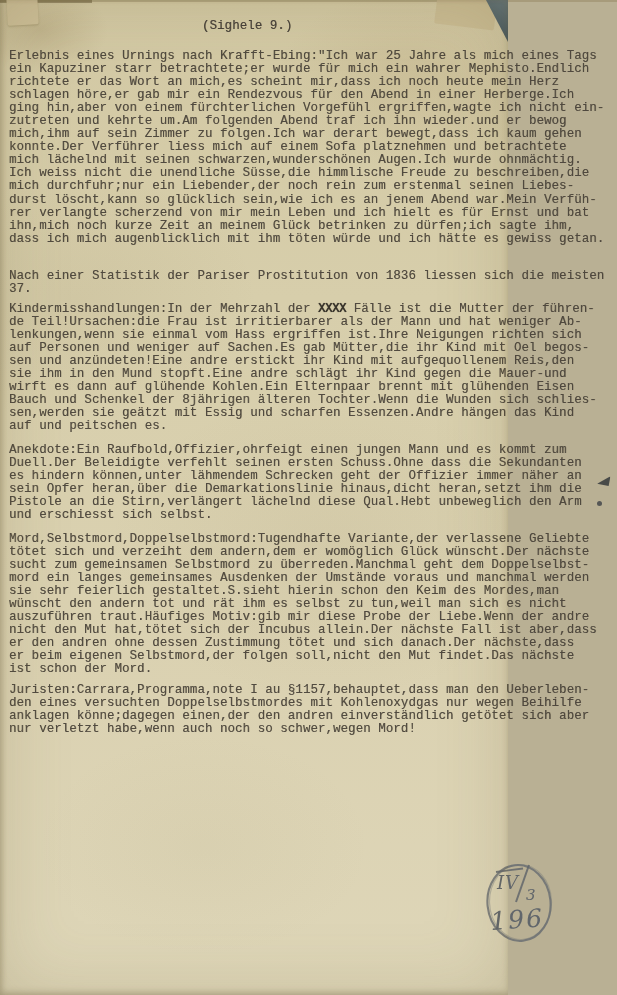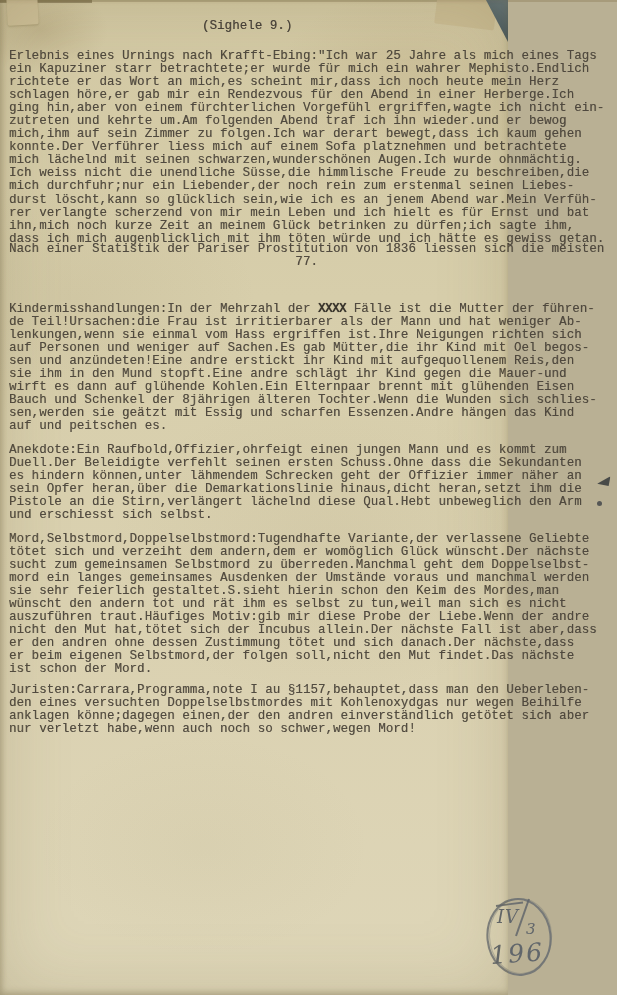--- a/index.html
+++ b/index.html
@@ -27,38 +27,38 @@
   .title{position:absolute;left:202px;top:20px;
     font:12.4px/13px "Liberation Mono", monospace;letter-spacing:.1px;
     color:#46403a;text-shadow:.4px .3px .6px rgba(70,62,48,.55);white-space:pre;}
   .para{position:absolute;left:9px;white-space:pre;}
   .line{font:12.4px/13.05px "Liberation Mono", monospace;letter-spacing:.1px;
     color:#474138;text-shadow:.4px .3px .6px rgba(70,62,48,.5);opacity:.93;}
   .overstrike{font-weight:normal;color:#2d2922;text-shadow:0 0 1px #2d2922, .5px .4px .6px rgba(45,40,32,.8);letter-spacing:-.4px;}
   .mark-arrow{position:absolute;left:597px;top:477px;width:14px;height:10px;background:#383b3d;
     clip-path:polygon(0 60%, 100% 0%, 80% 95%);transform:rotate(-6deg);opacity:.88;}
   .mark-dot{position:absolute;left:597px;top:501px;width:5px;height:5px;border-radius:50%;background:#43464a;opacity:.85;}
-  .stamp{position:absolute;left:482px;top:891px;width:78px;height:95px;}
+  .stamp{position:absolute;left:482px;top:857px;width:78px;height:95px;}
   .stamp text{font-family:"DejaVu Serif", serif;font-style:italic;fill:#61666b;}
 </style>
 </head>
 <body>
 
 <div class="page">
   <div class="edge-top"></div>
   <div class="edge-top-dark"></div>
   <div class="tape-tl"></div>
   <div class="patch-tr"></div>
   <div class="corner-tr"></div>
 
   <div class="title">(Sighele 9.)</div>
 
   <div id="paragraphs">
       <div class="para" style="top: 50px;"><div class="line">Erlebnis eines Urnings nach Krafft-Ebing:"Ich war 25 Jahre als mich eines Tags</div><div class="line">ein Kapuziner starr betrachtete;er wurde für mich ein wahrer Mephisto.Endlich</div><div class="line">richtete er das Wort an mich,es scheint mir,dass ich noch heute mein Herz</div><div class="line">schlagen höre,er gab mir ein Rendezvous für den Abend in einer Herberge.Ich</div><div class="line">ging hin,aber von einem fürchterlichen Vorgefühl ergriffen,wagte ich nicht ein-</div><div class="line">zutreten und kehrte um.Am folgenden Abend traf ich ihn wieder.und er bewog</div><div class="line">mich,ihm auf sein Zimmer zu folgen.Ich war derart bewegt,dass ich kaum gehen</div><div class="line">konnte.Der Verführer liess mich auf einem Sofa platznehmen und betrachtete</div><div class="line">mich lächelnd mit seinen schwarzen,wunderschönen Augen.Ich wurde ohnmächtig.</div><div class="line">Ich weiss nicht die unendliche Süsse,die himmlische Freude zu beschreiben,die</div><div class="line">mich durchfuhr;nur ein Liebender,der noch rein zum erstenmal seinen Liebes-</div><div class="line">durst löscht,kann so glücklich sein,wie ich es an jenem Abend war.Mein Verfüh-</div><div class="line">rer verlangte scherzend von mir mein Leben und ich hielt es für Ernst und bat</div><div class="line">ihn,mich noch kurze Zeit an meinem Glück betrinken zu dürfen;ich sagte ihm,</div><div class="line">dass ich mich augenblicklich mit ihm töten würde und ich hätte es gewiss getan.</div></div>
-      <div class="para" style="top: 243px; text-align: center;"><div class="line">Nach einer Statistik der Pariser Prostitution von 1836 liessen sich die meisten</div><div class="line">77.</div></div>
+      <div class="para" style="top: 270px;"><div class="line">Nach einer Statistik der Pariser Prostitution von 1836 liessen sich die meisten</div><div class="line">37.</div></div>
       <div class="para" style="top: 303px;"><div class="line">Kindermisshandlungen:In der Mehrzahl der <span class="overstrike">XXXX</span> Fälle ist die Mutter der führen-</div><div class="line">de Teil!Ursachen:die Frau ist irritierbarer als der Mann und hat weniger Ab-</div><div class="line">lenkungen,wenn sie einmal vom Hass ergriffen ist.Ihre Neigungen richten sich</div><div class="line">auf Personen und weniger auf Sachen.Es gab Mütter,die ihr Kind mit Oel begos-</div><div class="line">sen und anzündeten!Eine andre erstickt ihr Kind mit aufgequollenem Reis,den</div><div class="line">sie ihm in den Mund stopft.Eine andre schlägt ihr Kind gegen die Mauer-und</div><div class="line">wirft es dann auf glühende Kohlen.Ein Elternpaar brennt mit glühenden Eisen</div><div class="line">Bauch und Schenkel der 8jährigen älteren Tochter.Wenn die Wunden sich schlies-</div><div class="line">sen,werden sie geätzt mit Essig und scharfen Essenzen.Andre hängen das Kind</div><div class="line">auf und peitschen es.</div></div>
       <div class="para" style="top: 444px;"><div class="line">Anekdote:Ein Raufbold,Offizier,ohrfeigt einen jungen Mann und es kommt zum</div><div class="line">Duell.Der Beleidigte verfehlt seinen ersten Schuss.Ohne dass die Sekundanten</div><div class="line">es hindern können,unter lähmendem Schrecken geht der Offizier immer näher an</div><div class="line">sein Opfer heran,über die Demarkationslinie hinaus,dicht heran,setzt ihm die</div><div class="line">Pistole an die Stirn,verlängert lächelnd diese Qual.Hebt unbeweglich den Arm</div><div class="line">und erschiesst sich selbst.</div></div>
       <div class="para" style="top: 533px;"><div class="line">Mord,Selbstmord,Doppelselbstmord:Tugendhafte Variante,der verlassene Geliebte</div><div class="line">tötet sich und verzeiht dem andern,dem er womöglich Glück wünscht.Der nächste</div><div class="line">sucht zum gemeinsamen Selbstmord zu überreden.Manchmal geht dem Doppelselbst-</div><div class="line">mord ein langes gemeinsames Ausdenken der Umstände voraus und manchmal werden</div><div class="line">sie sehr feierlich gestaltet.S.sieht hierin schon den Keim des Mordes,man</div><div class="line">wünscht den andern tot und rät ihm es selbst zu tun,weil man sich es nicht</div><div class="line">auszuführen traut.Häufiges Motiv:gib mir diese Probe der Liebe.Wenn der andre</div><div class="line">nicht den Mut hat,tötet sich der Incubus allein.Der nächste Fall ist aber,dass</div><div class="line">er den andren ohne dessen Zustimmung tötet und sich danach.Der nächste,dass</div><div class="line">er beim eigenen Selbstmord,der folgen soll,nicht den Mut findet.Das nächste</div><div class="line">ist schon der Mord.</div></div>
       <div class="para" style="top: 684px;"><div class="line">Juristen:Carrara,Programma,note I au §1157,behauptet,dass man den Ueberleben-</div><div class="line">den eines versuchten Doppelselbstmordes mit Kohlenoxydgas nur wegen Beihilfe</div><div class="line">anklagen könne;dagegen einen,der den andren einverständlich getötet sich aber</div><div class="line">nur verletzt habe,wenn auch noch so schwer,wegen Mord!</div></div>
     </div>
 
   <div class="mark-arrow"></div>
   <div class="mark-dot"></div>
 
   <div class="stamp">

